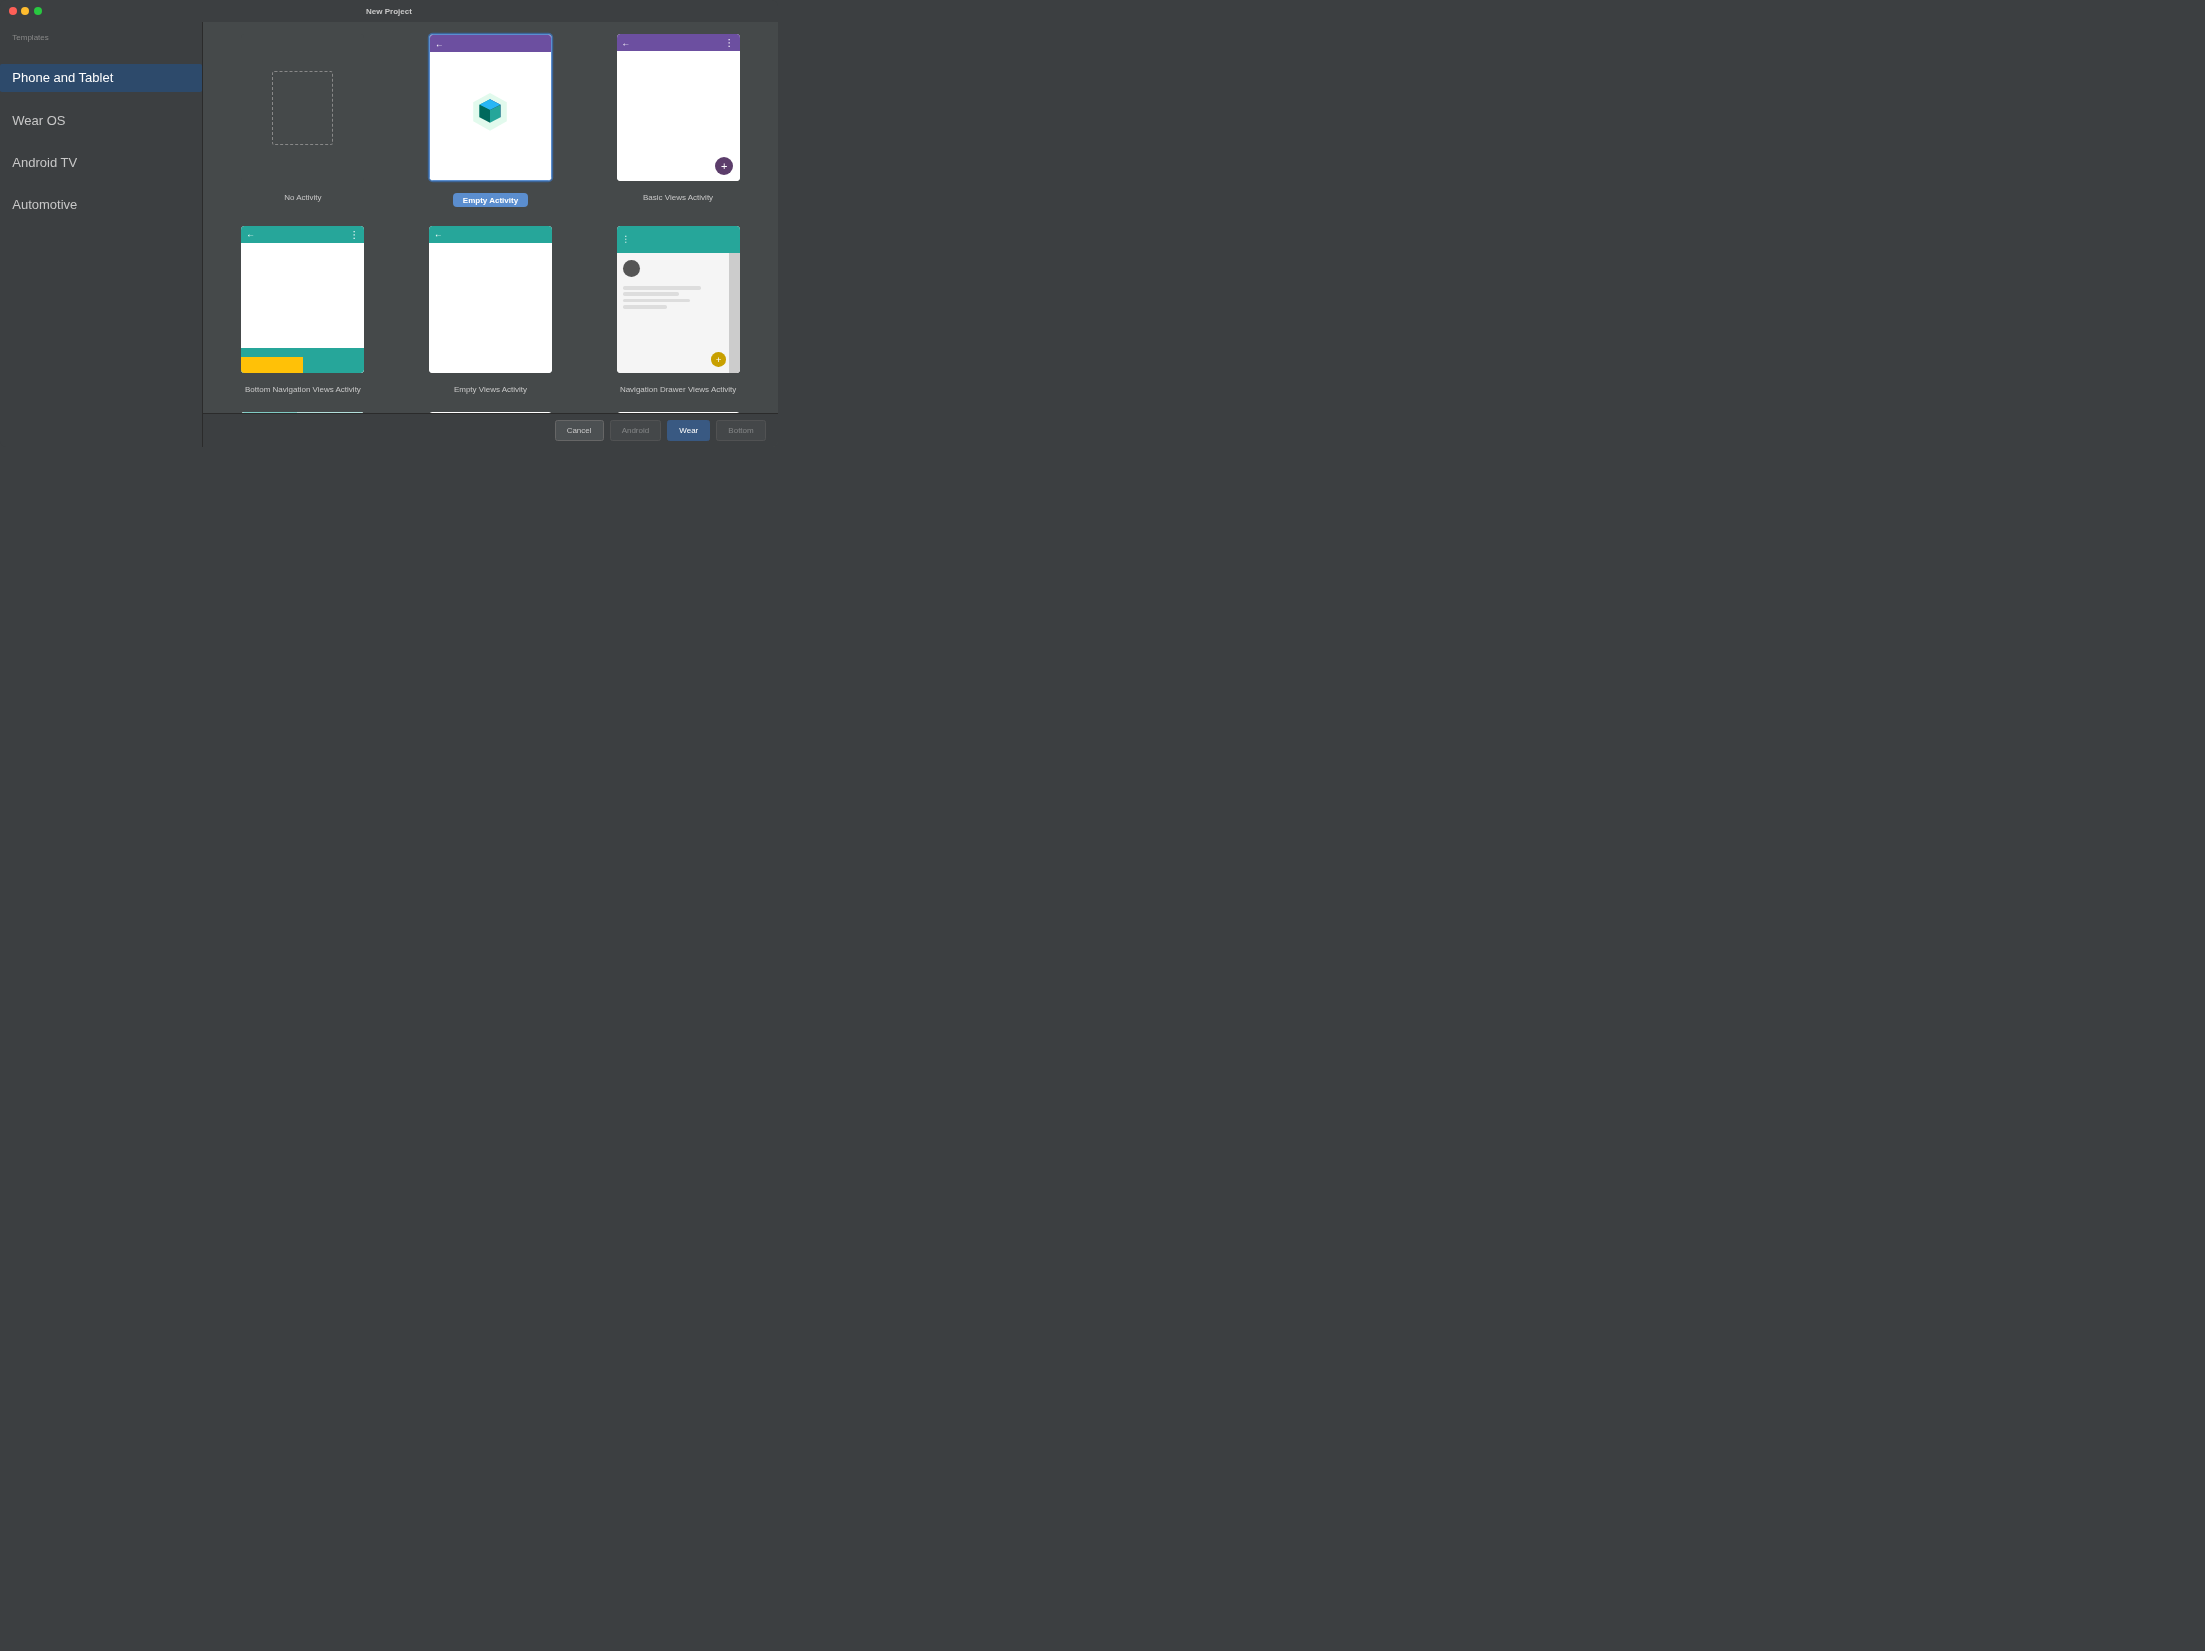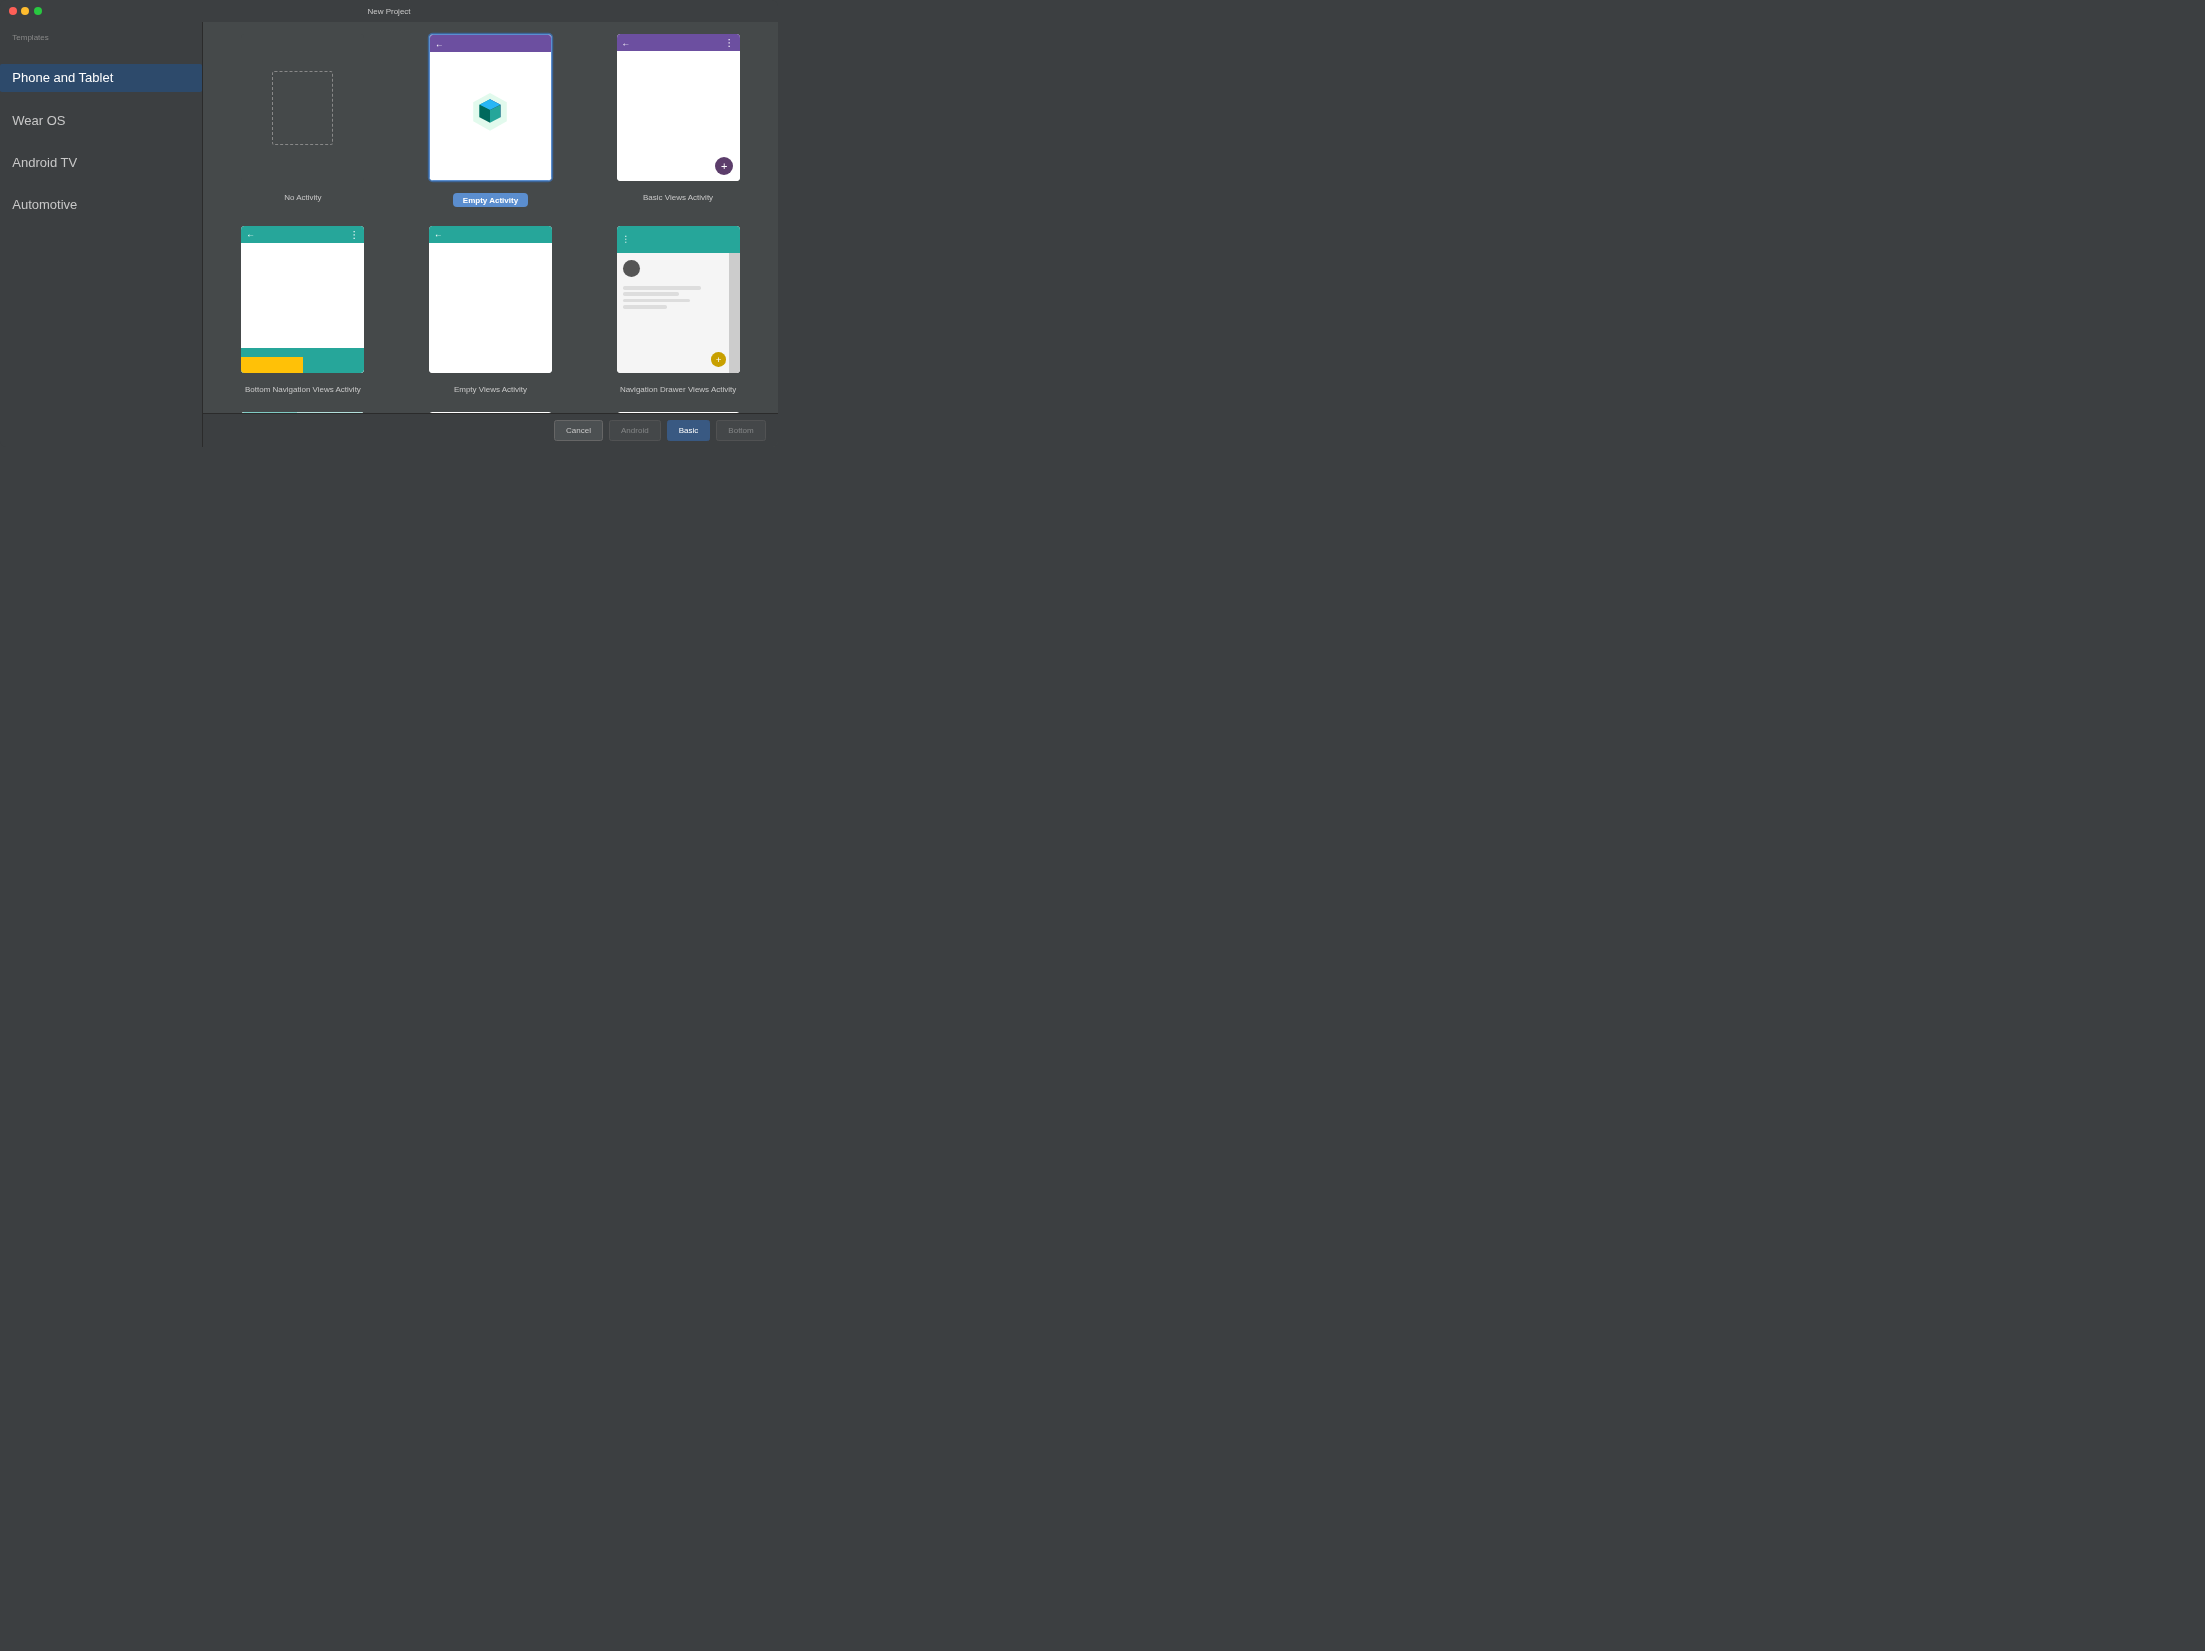--- a/index.html
+++ b/index.html
@@ -28,21 +28,21 @@
       display: flex;
       gap: 4.9px;
       align-items: center;
     }
     .btn-close { width: 8px; height: 8px; border-radius: 50%; background: #fe5f57; border: none; cursor: pointer; }
     .btn-min   { width: 8px; height: 8px; border-radius: 50%; background: #febc2e; border: none; cursor: pointer; }
     .btn-max   { width: 8px; height: 8px; border-radius: 50%; background: #28c840; border: none; cursor: pointer; }
     .title-text {
       color: #c8c8c8;
       font-size: 8px;
-      font-weight: 400;
+      font-weight: 700;
     }
     .main-content {
       display: flex;
       flex: 1;
       overflow: hidden;
     }
     
     .sidebar {
       width: 203px;
       background: #3c3f41;
@@ -507,19 +507,19 @@
           </div>
         </div>
 
       </div>
 
     </div>
 
     <div class="bottom-bar">
       <button class="btn">Cancel</button>
       <button class="btn" disabled="">Android</button>
-      <button class="btn primary">Basic</button>
+      <button class="btn primary">Wear</button>
       <button class="btn" disabled="">Bottom</button>
     </div>
   </div>
 
 </div>
 
 
 </body></html>

